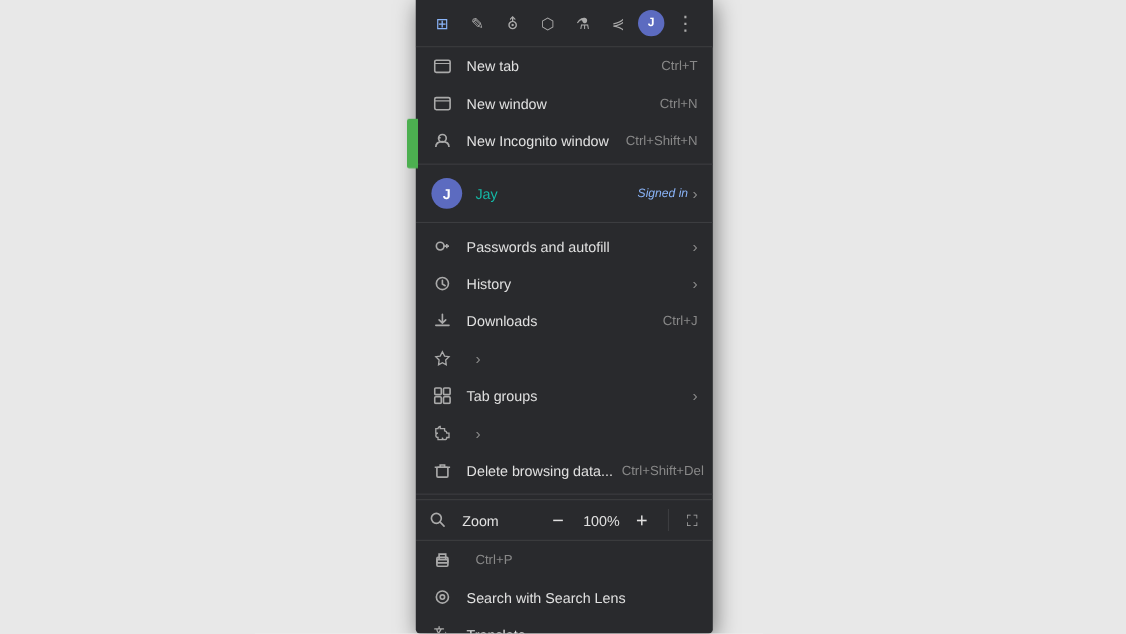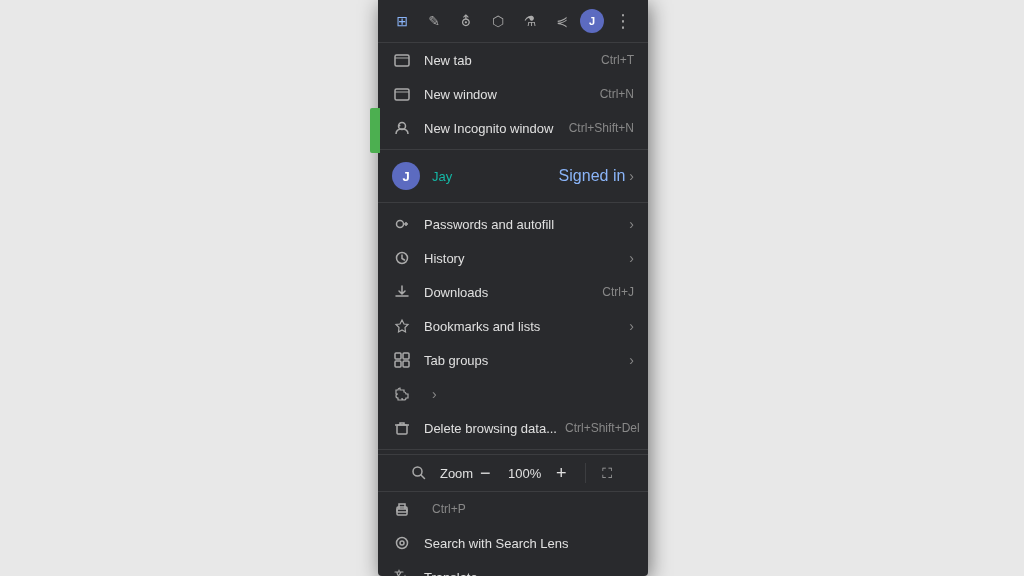--- a/index.html
+++ b/index.html
@@ -173,34 +173,35 @@
     }
 
     .profile-name {
       color: #14b8a6;
       font-size: 13px;
       flex: 1;
     }
 
     .profile-signed-in {
       color: #8ab4f8;
-      font-size: 16px;
+      font-size: 11px;
       margin-right: 4px;
+      font-style: italic;
     }
 
     .profile-arrow {
       color: #888;
       font-size: 14px;
     }
 
     
     .zoom-row {
       display: flex;
       align-items: center;
-      padding: 4px 32px;
+      padding: 4px 10px;
       min-height: 38px;
       border-top: 1px solid #3c3d40;
       border-bottom: 1px solid #3c3d40;
     }
 
     .zoom-icon {
       width: 20px;
       height: 20px;
       display: flex;
       align-items: center;
@@ -356,21 +357,20 @@
         <span class="menu-item-label">Downloads</span>
         <span class="menu-item-shortcut">Ctrl+J</span>
       </div>
 
       <div class="menu-item">
         <div class="menu-item-icon">
           <svg width="16" height="16" viewBox="0 0 16 16" fill="none">
             <polygon points="8,2 10,6 14,6.5 11,9.5 11.5,14 8,12 4.5,14 5,9.5 2,6.5 6,6" stroke="#aaa" stroke-width="1.2" fill="none"></polygon>
           </svg>
         </div>
-        <span class="menu-item-label">Bookmarks and lists</span>
         <span class="menu-item-arrow">›</span>
       </div>
 
       <div class="menu-item">
         <div class="menu-item-icon">
           <svg width="16" height="16" viewBox="0 0 16 16" fill="none">
             <rect x="1" y="1" width="6" height="6" rx="1" stroke="#aaa" stroke-width="1.5" fill="none"></rect>
             <rect x="9" y="1" width="6" height="6" rx="1" stroke="#aaa" stroke-width="1.5" fill="none"></rect>
             <rect x="1" y="9" width="6" height="6" rx="1" stroke="#aaa" stroke-width="1.5" fill="none"></rect>
             <rect x="9" y="9" width="6" height="6" rx="1" stroke="#aaa" stroke-width="1.5" fill="none"></rect>

